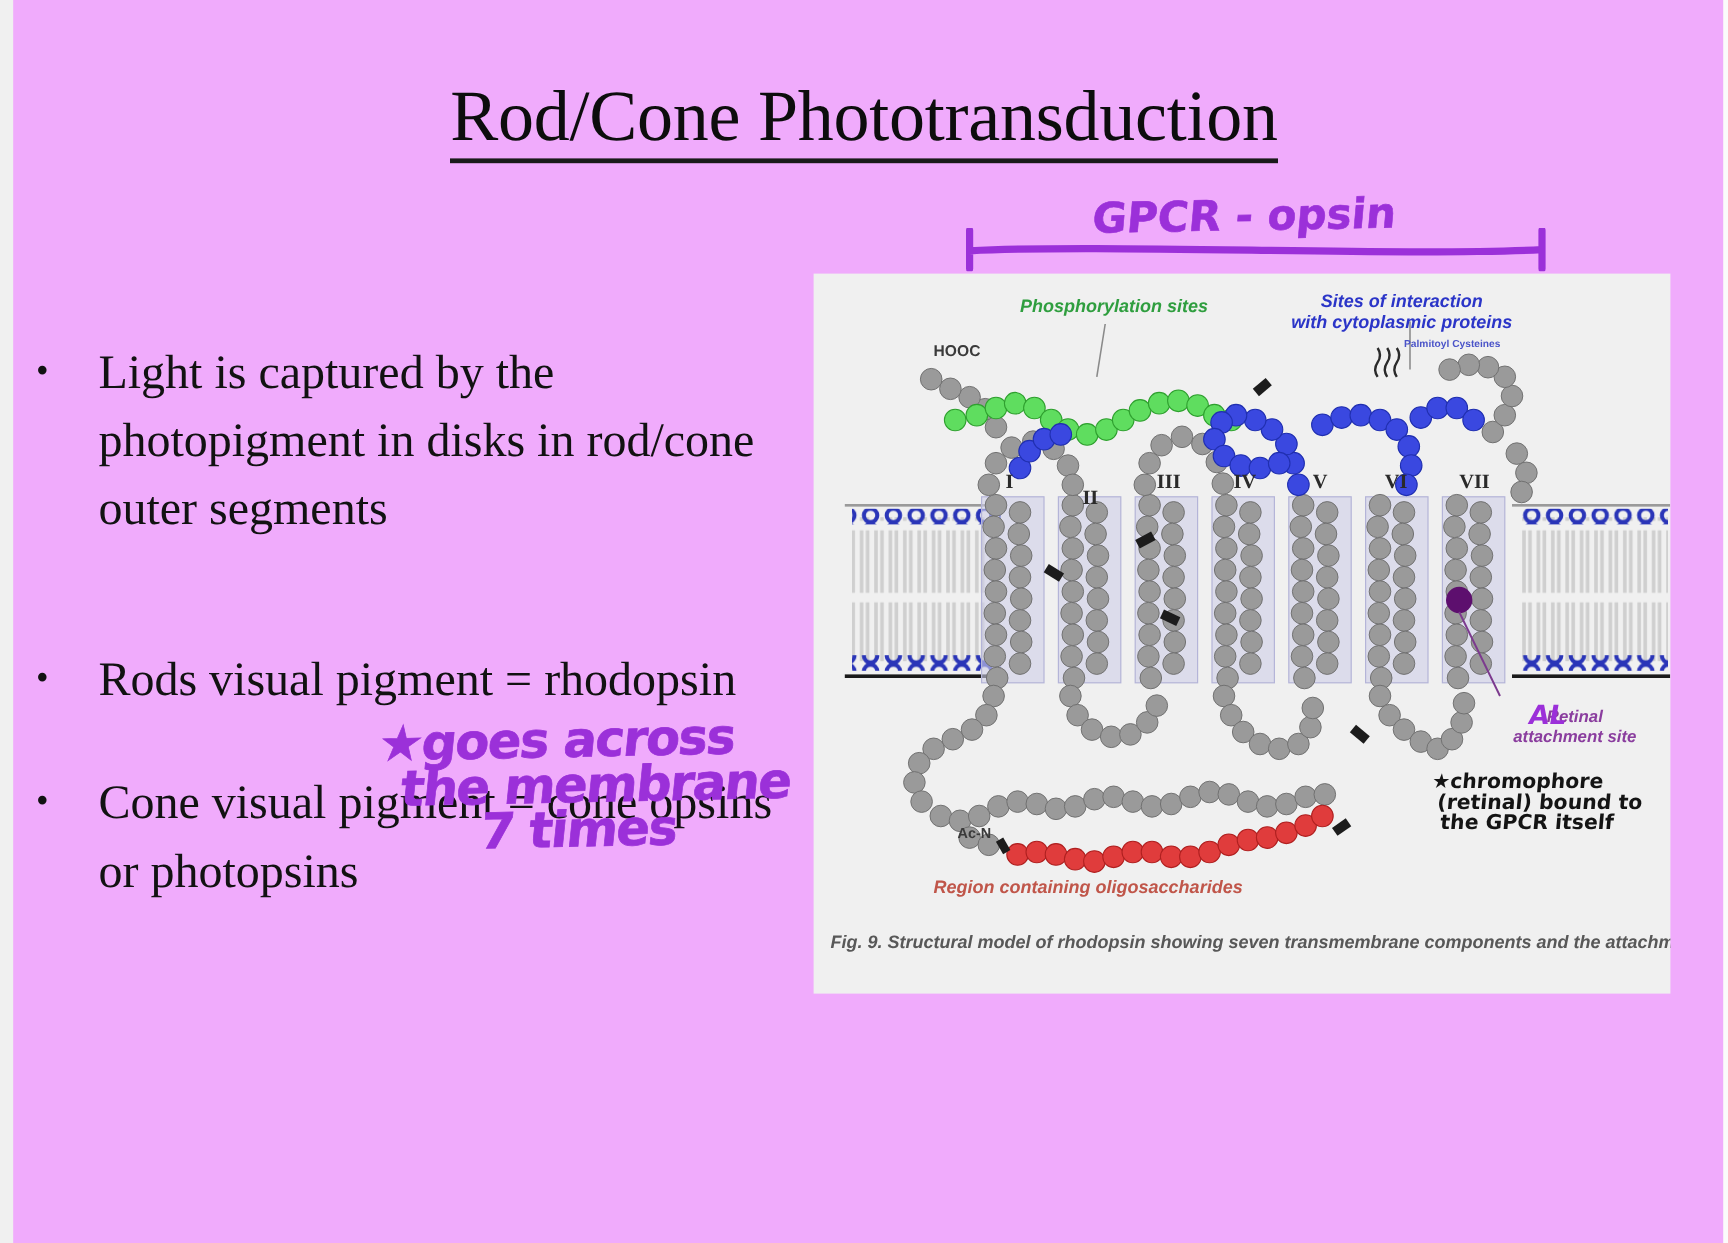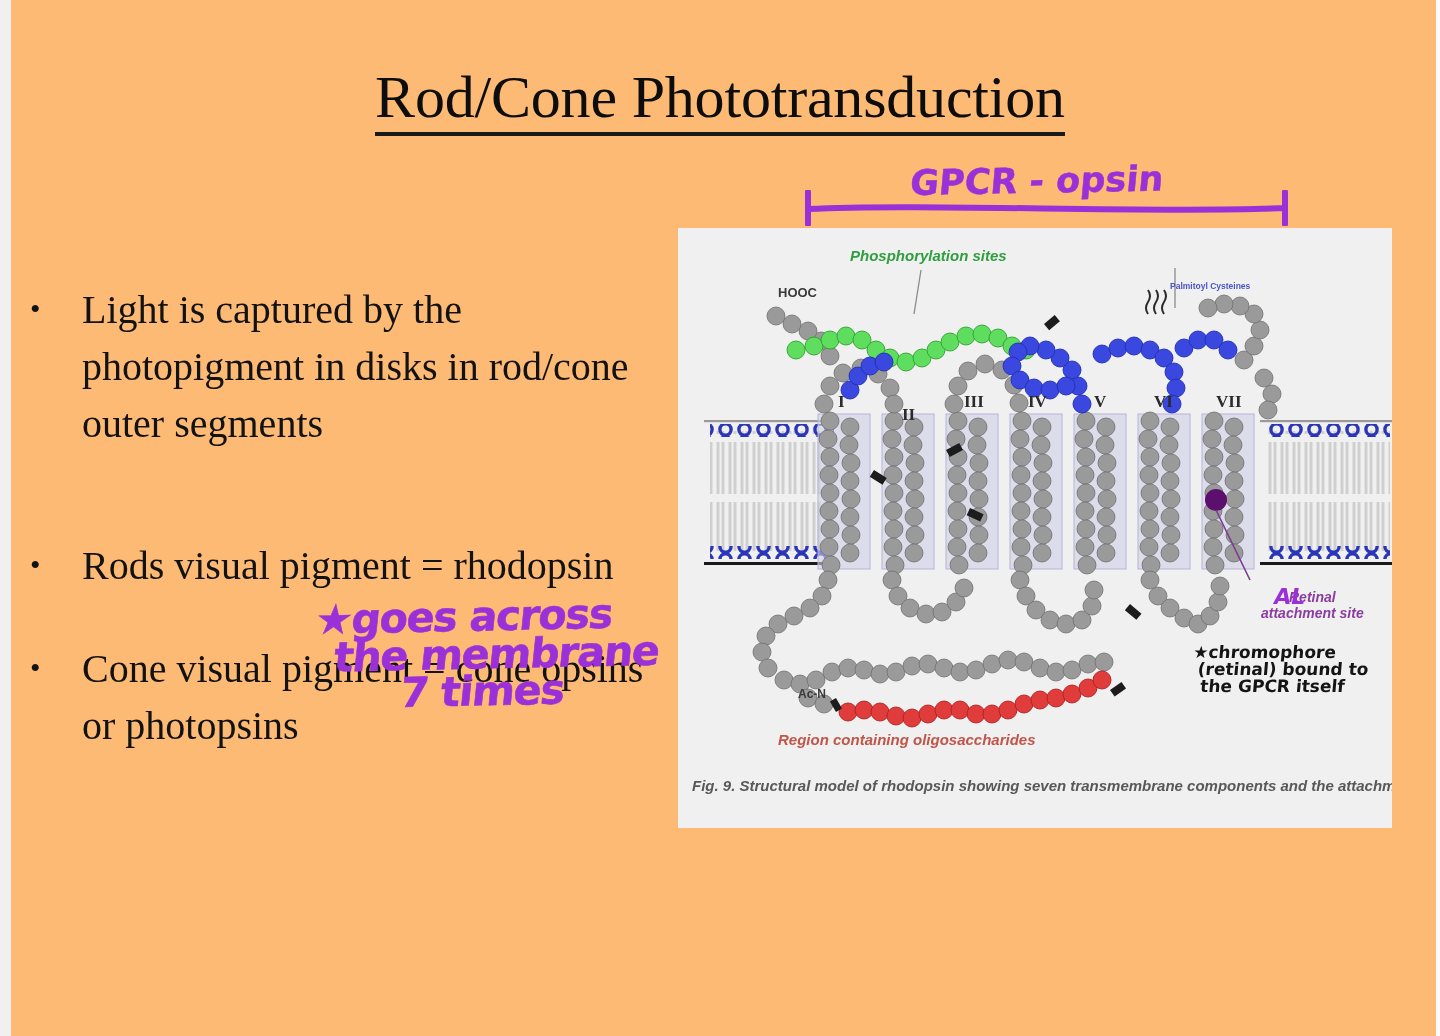--- a/index.html
+++ b/index.html
@@ -12,21 +12,21 @@
     width: 1440px;
     height: 1036px;
     position: relative;
     overflow: hidden;
     font-family: "Liberation Serif", "DejaVu Serif", serif;
     background: #ffffff;
   }
   .slide {
     position: absolute;
     inset: 0;
-    background: #fdba74;
+    background: #f0abfc;
   }
   
   .edge-strip {
     position: absolute;
     left: 0; top: 0;
     width: 11px; height: 1036px;
     background: #f0f0f0;
   }
   .edge-strip-right {
     position: absolute;
@@ -639,20 +639,22 @@
       <div class="roman" style="left:160px;">I</div>
       <div class="roman" style="left:224px;margin-top:13px;">II</div>
       <div class="roman" style="left:286px;">III</div>
       <div class="roman" style="left:350px;">IV</div>
       <div class="roman" style="left:416px;">V</div>
       <div class="roman" style="left:476px;">VI</div>
       <div class="roman" style="left:538px;">VII</div>
 
       <div class="lbl lbl-phos">Phosphorylation sites</div>
       <div class="lbl lbl-hooc">HOOC</div>
+      <div class="lbl lbl-sites">Sites of interaction
+with cytoplasmic proteins</div>
       <div class="lbl lbl-palm">Palmitoyl Cysteines</div>
       <div class="lbl lbl-acn">Ac-N</div>
       <div class="lbl lbl-oligo">Region containing oligosaccharides</div>
       <div class="lbl lbl-retinal">Retinal
 attachment site</div>
       <div class="lbl lbl-caption">Fig. 9. Structural model of rhodopsin showing seven transmembrane components and the attachment site for retinal.</div>
 
       <div class="retinal-scribble">AL</div>
 
       <div class="hw-chromo">

